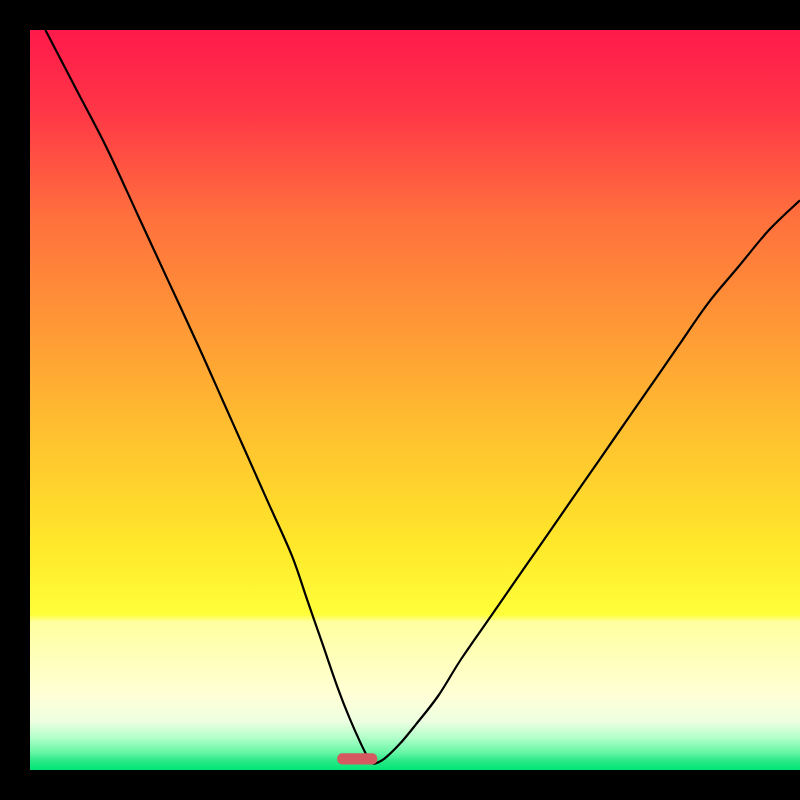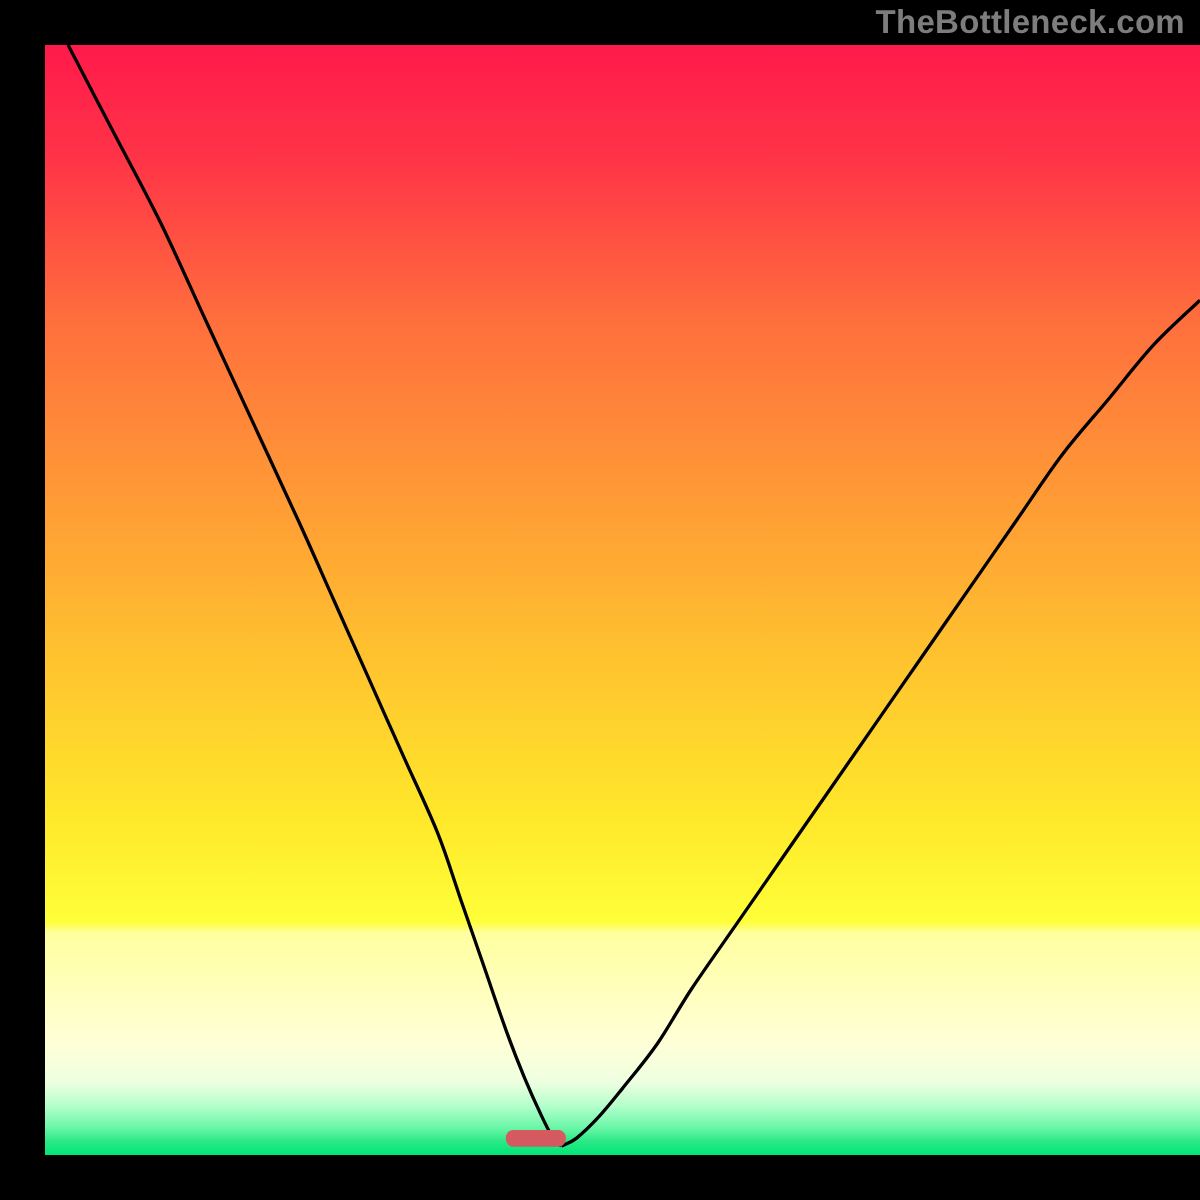--- a/index.html
+++ b/index.html
@@ -45,21 +45,20 @@
     stroke-width: 2.2;
   }
   .target-marker {
     fill: #d45a5f;
   }
 </style>
 </head>
 <body>
 
 <div class="outer-frame">
-  <div class="watermark">TheBottleneck.com</div>
 
   <div class="plot-area" style="left: 30px; top: 30px; width: 770px; height: 740px;">
     <svg class="plot-svg" preserveAspectRatio="none" viewBox="0 0 770 740">
       <defs>
         <linearGradient id="bgGrad" x1="0" y1="0" x2="0" y2="1">
             <stop offset="0%" stop-color="#ff1a4b"></stop>
             <stop offset="10%" stop-color="#ff3347"></stop>
             <stop offset="25%" stop-color="#ff6f3d"></stop>
             <stop offset="40%" stop-color="#ff9836"></stop>
             <stop offset="55.00000000000001%" stop-color="#ffc22f"></stop>

